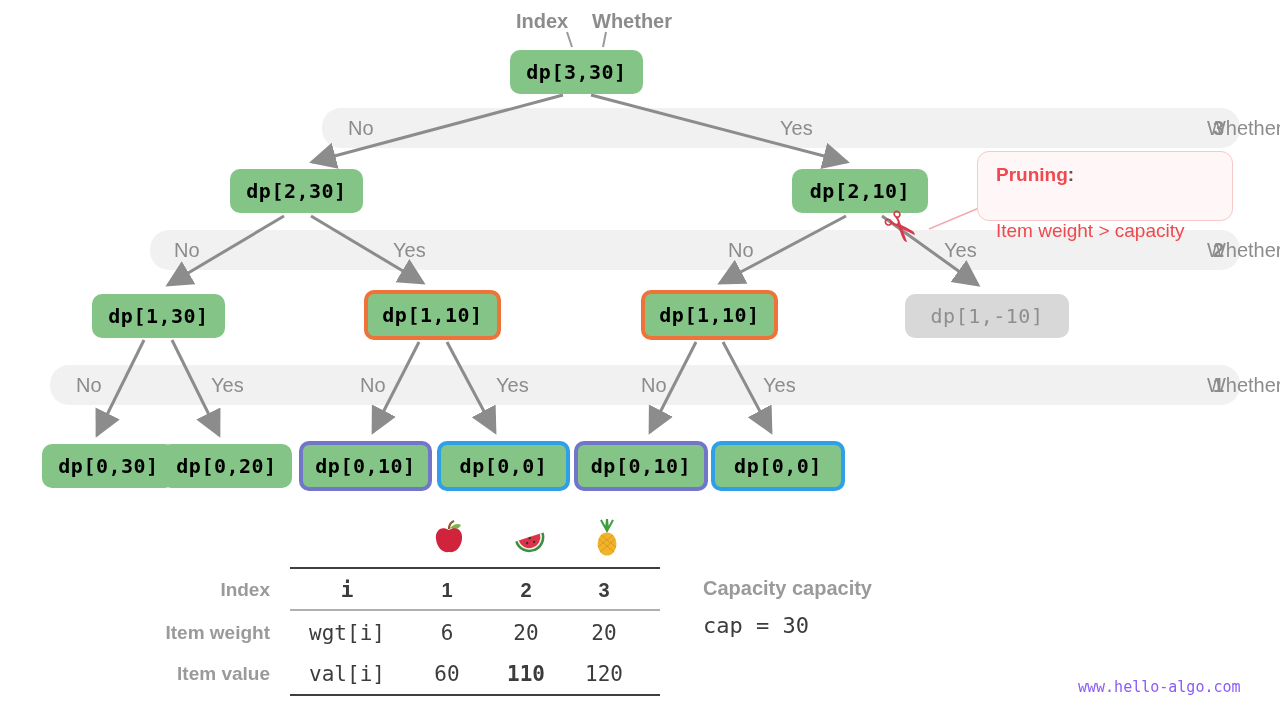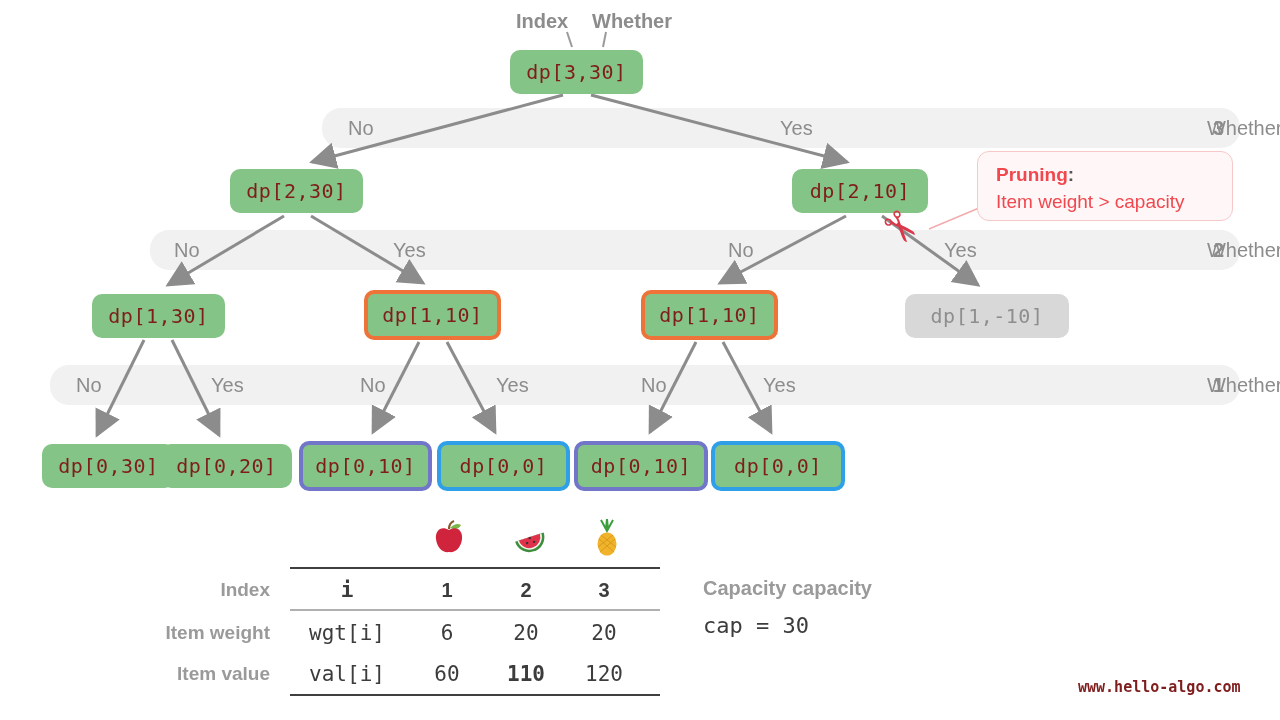--- a/index.html
+++ b/index.html
@@ -4,23 +4,23 @@
 <style>
   html,body{margin:0;padding:0;background:#ffffff;}
   #canvas{
     position:relative;width:1280px;height:720px;background:#ffffff;overflow:hidden;
     font-family:"Liberation Sans","DejaVu Sans",sans-serif;
   }
   
   .node{
     position:absolute;height:44px;border-radius:10px;box-sizing:border-box;
     display:flex;align-items:center;justify-content:center;
-    background:var(--node-green,#85c487);color:#7f1d1d;
+    background:var(--node-green,#85c487);color:#000000;
     font-family:"DejaVu Sans Mono","Liberation Mono",monospace;
-    font-weight:normal;font-size:20px;letter-spacing:.5px;z-index:3;
+    font-weight:bold;font-size:20px;letter-spacing:.5px;z-index:3;
   }
   .node.b-orange{border:4px solid var(--highlight-orange,#ee7338);height:50px;}
   .node.b-purple{border:4px solid var(--highlight-purple,#7176c9);height:50px;}
   .node.b-blue{border:4px solid var(--highlight-blue,#2f9fe8);height:50px;}
   .node.pruned{background:var(--pruned-gray,#d8d8d8);color:#8e8e8e;font-weight:normal;}
   
   .band{
     position:absolute;height:40px;background:var(--band-gray,#f1f1f1);
     border-radius:19px;z-index:1;color:#8c8c8c;font-size:20px;
   }
@@ -30,21 +30,21 @@
   
   .ptr{position:absolute;top:10px;color:#8c8c8c;font-weight:bold;font-size:20px;z-index:3;}
   
   .prune-box{
     position:absolute;left:977px;top:151px;width:256px;height:70px;box-sizing:border-box;
     background:#fff7f7;border:1.5px solid #f6c8c8;border-radius:12px;
     padding:9px 16px 0 18px;z-index:4;font-size:19px;line-height:27px;white-space:nowrap;
   }
   .prune-title{color:var(--pruning-red,#f0484e);font-weight:bold;}
   .prune-colon{color:#555555;font-weight:bold;}
-  .prune-text{color:var(--pruning-red,#f0484e);}
+  .prune-text{color:var(--pruning-red,#f0484e);margin-top:29px;}
   .scissors{
     position:absolute;left:882px;top:207px;font-size:42px;line-height:42px;
     color:#d9394b;transform:rotate(48deg);z-index:5;
     font-family:"DejaVu Sans",sans-serif;
   }
   
   #edges{position:absolute;left:0;top:0;z-index:2;pointer-events:none;}
   
   .rule{position:absolute;left:290px;width:370px;background:#3f3f3f;z-index:1;}
   .rule.light{background:#b0b0b0;}
@@ -52,22 +52,22 @@
   .tlabel{position:absolute;left:30px;width:240px;text-align:right;color:#9a9a9a;
           font-weight:bold;font-size:19px;}
   .tcell{position:absolute;width:82px;text-align:center;color:#3c3c3c;
          font-family:"DejaVu Sans Mono","Liberation Mono",monospace;font-size:21px;}
   .tcell.key{font-weight:bold;}
   .tcell.hnum{font-family:"Liberation Sans","DejaVu Sans",sans-serif;font-weight:bold;font-size:20px;}
   .fruit{position:absolute;top:519px;z-index:1;}
   .cap-label{position:absolute;left:703px;top:577px;color:#9a9a9a;font-weight:bold;font-size:20px;}
   .cap-value{position:absolute;left:703px;top:613px;color:#3c3c3c;font-size:22px;
              font-family:"DejaVu Sans Mono","Liberation Mono",monospace;}
-  .watermark{position:absolute;left:1078px;top:678px;color:#7f1d1d;font-size:15px;
-             font-family:"DejaVu Sans Mono","Liberation Mono",monospace;font-weight:bold;}
+  .watermark{position:absolute;left:1078px;top:678px;color:#8b5cf6;font-size:15px;
+             font-family:"DejaVu Sans Mono","Liberation Mono",monospace;}
 </style>
 </head>
 <body>
 
 <div id="canvas">
 
   <span class="ptr" style="left:516px;">Index</span>
   <span class="ptr" style="left:592px;">Whether</span>
 
   <div class="band" style="left:322px;top:108px;width:918px;">

